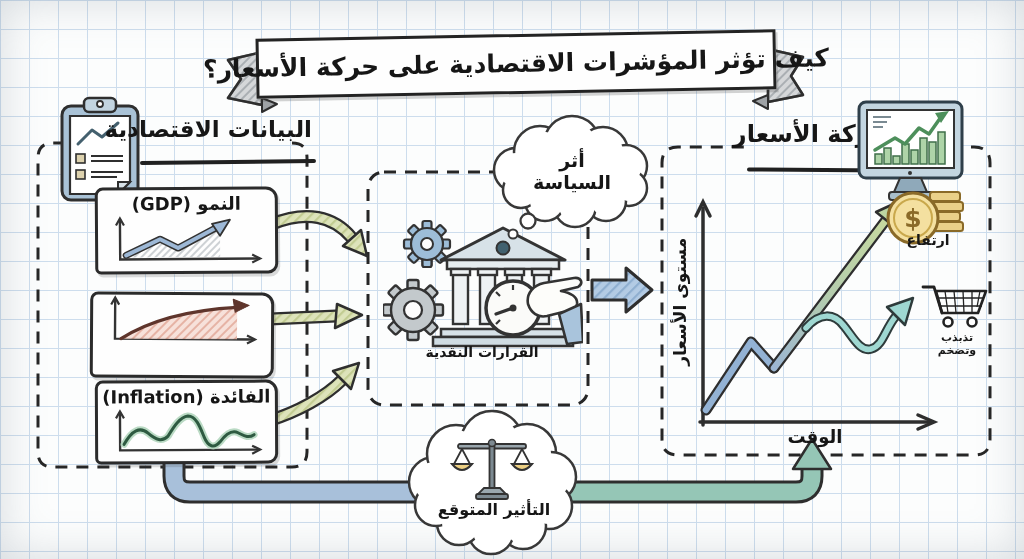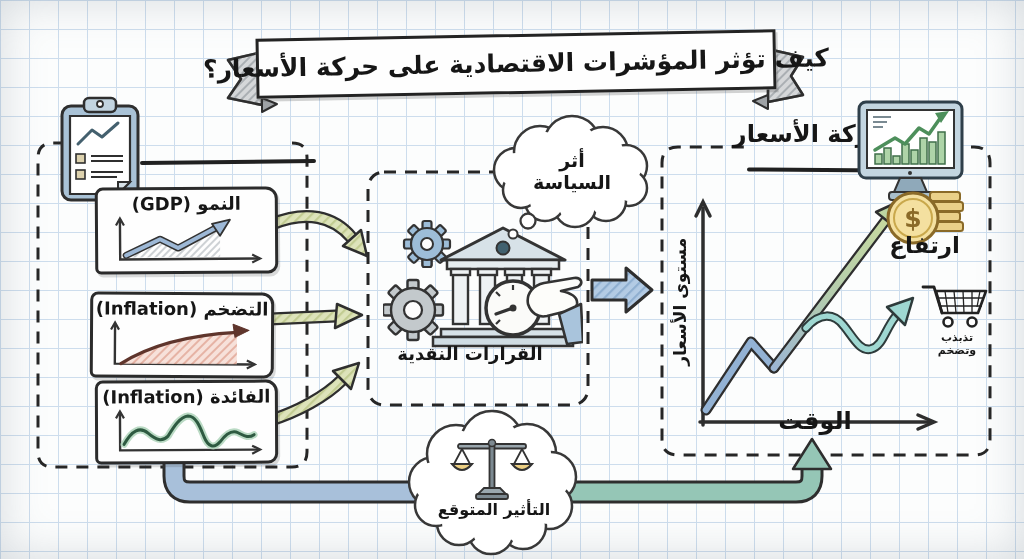--- a/index.html
+++ b/index.html
@@ -141,35 +141,35 @@
     <path d="M14,20 h60 v66 l-12,12 h-48 z" fill="#ffffff" stroke="#2f2f2f" stroke-width="2.2"></path>
     <path d="M74,86 l-12,12 v-12 z" fill="#d8e2e8" stroke="#2f2f2f" stroke-width="2"></path>
     <rect x="28" y="2" width="32" height="14" rx="5" fill="#c2d4e0" stroke="#2f2f2f" stroke-width="2.5"></rect>
     <circle cx="44" cy="8" r="3" fill="#fff" stroke="#2f2f2f" stroke-width="1.8"></circle>
     <path d="M22,48 L36,34 L46,41 L62,27" fill="none" stroke="#44606e" stroke-width="3" stroke-linecap="round" stroke-linejoin="round"></path>
     <rect x="20" y="58" width="9" height="9" fill="#ddd2ae" stroke="#2f2f2f" stroke-width="1.6"></rect>
     <path d="M35,60 h32 M35,65 h32" stroke="#2f2f2f" stroke-width="2"></path>
     <rect x="20" y="74" width="9" height="9" fill="#ddd2ae" stroke="#2f2f2f" stroke-width="1.6"></rect>
     <path d="M35,76 h32 M35,81 h26" stroke="#2f2f2f" stroke-width="2"></path>
   </svg>
+  <div class="abs txt sec-title" style="left:126px;top:116px;width:186px">البيانات الاقتصادية</div>
   <div class="abs underline" style="left:140px;top:160px;width:176px;transform:rotate(-.6deg)"></div>
 
   <div class="abs chartbox" style="left:95px;top:187px;width:177px;height:81px;transform:rotate(-.4deg)">
     <div class="txt boxlabel">النمو (GDP)</div>
     <svg class="minichart" width="166" height="52" viewBox="0 0 166 52">
       <path d="M16,4 L16,44 L154,44" fill="none" stroke="#333" stroke-width="2.4"></path>
       <path d="M12,10 L16,3 L20,10 M148,40 L156,44 L148,48" fill="none" stroke="#333" stroke-width="2.2"></path>
       <path d="M24,42 L56,26 L74,35 L116,13 L116,42 Z" fill="url(#hatchGray)" opacity=".75"></path>
       <path d="M22,40 L56,24 L74,33 L112,13" fill="none" stroke="#333" stroke-width="7" stroke-linejoin="round" stroke-linecap="round"></path>
       <path d="M22,40 L56,24 L74,33 L112,13" fill="none" stroke="#9db8d6" stroke-width="4" stroke-linejoin="round" stroke-linecap="round"></path>
       <polygon points="126,5 108,9 116,21" fill="#9db8d6" stroke="#333" stroke-width="1.8" stroke-linejoin="round"></polygon>
     </svg>
   </div>
   <div class="abs chartbox" style="left:90px;top:292px;width:178px;height:80px;transform:rotate(.35deg)">
-    <div class="txt boxlabel">التضخم (Inflation)</div>
     <svg class="minichart" width="166" height="52" viewBox="0 0 166 52">
       <path d="M16,4 L16,44 L154,44" fill="none" stroke="#333" stroke-width="2.4"></path>
       <path d="M12,10 L16,3 L20,10 M148,40 L156,44 L148,48" fill="none" stroke="#333" stroke-width="2.2"></path>
       <path d="M22,44 C50,26 88,15 138,13 L138,44 Z" fill="url(#hatchRed)" opacity=".9"></path>
       <path d="M22,44 C50,26 88,15 138,12" fill="none" stroke="#5f352c" stroke-width="3.2" stroke-linecap="round"></path>
       <polygon points="150,10 134,4 136,17" fill="#5f352c" stroke="#5f352c" stroke-width="1" stroke-linejoin="round"></polygon>
     </svg>
   </div>
   <div class="abs chartbox" style="left:95px;top:380px;width:177px;height:78px;transform:rotate(-.3deg)">
     <div class="txt boxlabel">الفائدة (Inflation)</div>
@@ -257,34 +257,34 @@
         <rect x="85" y="34" width="7" height="32"></rect>
     </g>
     <path d="M22,52 L42,40 L52,46 L66,30 L76,36 L88,19" fill="none" stroke="#4d8f5b" stroke-width="3.5" stroke-linecap="round" stroke-linejoin="round"></path>
     <polygon points="96,13 82,15 88,25" fill="#4d8f5b"></polygon>
     <circle cx="57" cy="75" r="2" fill="#333"></circle>
     <polygon points="47,80 68,80 74,94 41,94" fill="#8fa9ba" stroke="#333" stroke-width="2"></polygon>
     <rect x="36" y="94" width="44" height="8" rx="3" fill="#a9bfcc" stroke="#333" stroke-width="2"></rect>
   </svg>
 
   <div class="abs txt" style="left:606px;top:292px;width:150px;font-size:17px;transform:rotate(-90deg)">مستوى الأسعار</div>
-  <div class="abs txt" style="left:770px;top:408px;width:90px;font-size:24px">الوقت</div>
+  <div class="abs txt" style="left:770px;top:427px;width:90px;font-size:18px">الوقت</div>
 
   <svg class="abs" style="left:886px;top:186px" width="82" height="62" viewBox="0 0 82 62">
     <g fill="#ead089" stroke="#8a6a28" stroke-width="2">
       <rect x="44" y="6" width="30" height="9" rx="2.5"></rect>
         <rect x="47" y="16" width="30" height="9" rx="2.5"></rect>
       <rect x="44" y="26" width="30" height="9" rx="2.5"></rect>
         <rect x="47" y="36" width="30" height="9" rx="2.5"></rect>
     </g>
     <circle cx="27" cy="32" r="25" fill="#f4e0a0" stroke="#8a6a28" stroke-width="3"></circle>
     <circle cx="27" cy="32" r="19" fill="none" stroke="#c9a84c" stroke-width="2"></circle>
     <text x="27" y="41" text-anchor="middle" font-size="25" font-weight="bold" fill="#8a6a28" font-family="DejaVu Sans, sans-serif">$</text>
   </svg>
-  <div class="abs txt" style="left:896px;top:232px;width:64px;font-size:23px">ارتفاع</div>
+  <div class="abs txt" style="left:896px;top:232px;width:64px;font-size:14px">ارتفاع</div>
 
   <svg class="abs" style="left:920px;top:280px" width="72" height="50" viewBox="0 0 72 50">
     <path d="M3,7 L14,7 L22,33" fill="none" stroke="#222" stroke-width="2.8" stroke-linecap="round" stroke-linejoin="round"></path>
     <path d="M16,11 L66,11 L58,33 L22,33 Z" fill="none" stroke="#222" stroke-width="2.6" stroke-linejoin="round"></path>
     <path d="M25,11 L28,33 M34,11 L36,33 M43,11 L44,33 M52,11 L52,33 M60,11 L57,27 M18,18 h46 M20,26 h42" stroke="#222" stroke-width="1.3"></path>
     <circle cx="28" cy="42" r="4.5" fill="#fff" stroke="#222" stroke-width="2.6"></circle>
     <circle cx="52" cy="42" r="4.5" fill="#fff" stroke="#222" stroke-width="2.6"></circle>
   </svg>
   <div class="abs txt" style="left:920px;top:332px;width:74px;font-size:11px">تذبذب وتضخم</div>
 
@@ -354,16 +354,16 @@
           <circle cx="545" cy="201" r="15"></circle>
           <circle cx="521" cy="190" r="13"></circle>
         <ellipse cx="572" cy="176" rx="50" ry="28"></ellipse>
       </g>
       <circle cx="528" cy="221" r="7.5" fill="#fff" stroke="#383838" stroke-width="2.3"></circle>
       <circle cx="513" cy="234" r="4.5" fill="#fff" stroke="#383838" stroke-width="2"></circle>
     </g>
   </svg>
 
   <div class="abs txt" style="left:524px;top:150px;width:96px;font-size:19px">أثر السياسة</div>
-  <div class="abs txt" style="left:390px;top:344px;width:160px;font-size:18px">القرارات النقدية</div>
+  <div class="abs txt" style="left:402px;top:344px;width:160px;font-size:14px">القرارات النقدية</div>
   <div class="abs txt" style="left:426px;top:501px;width:136px;font-size:16px">التأثير المتوقع</div>
 
 </div>
 
 </body></html>

